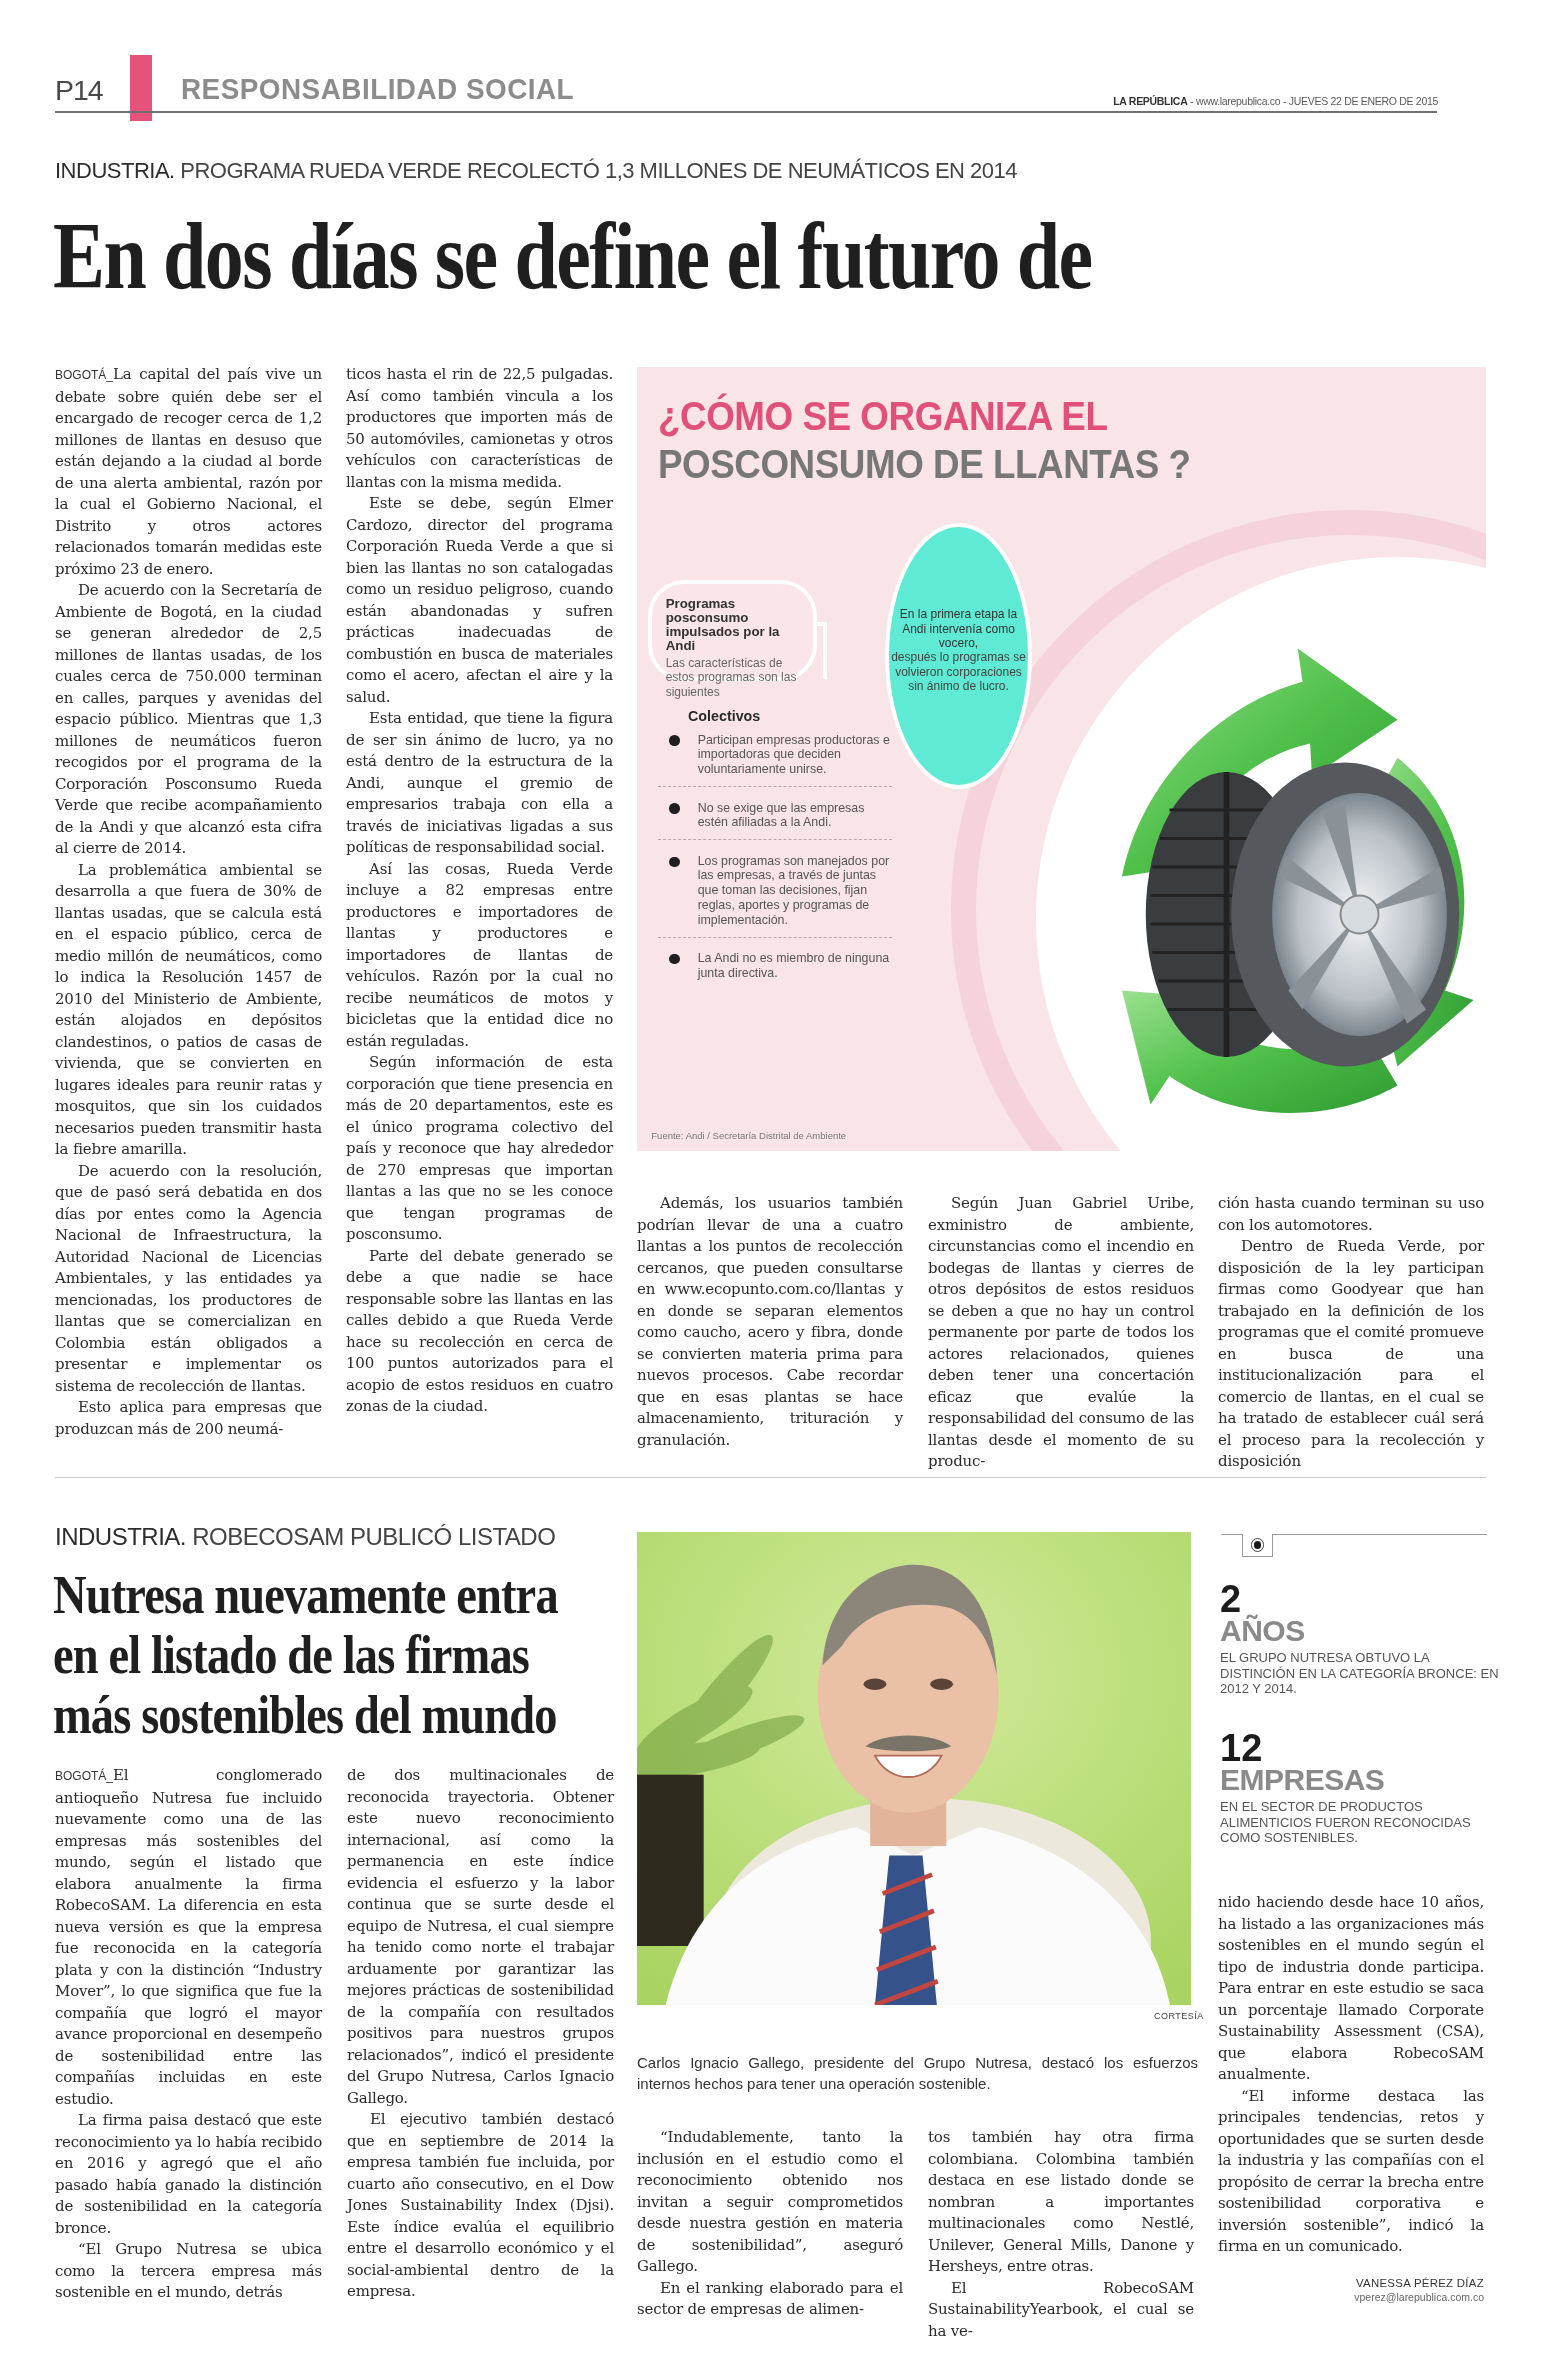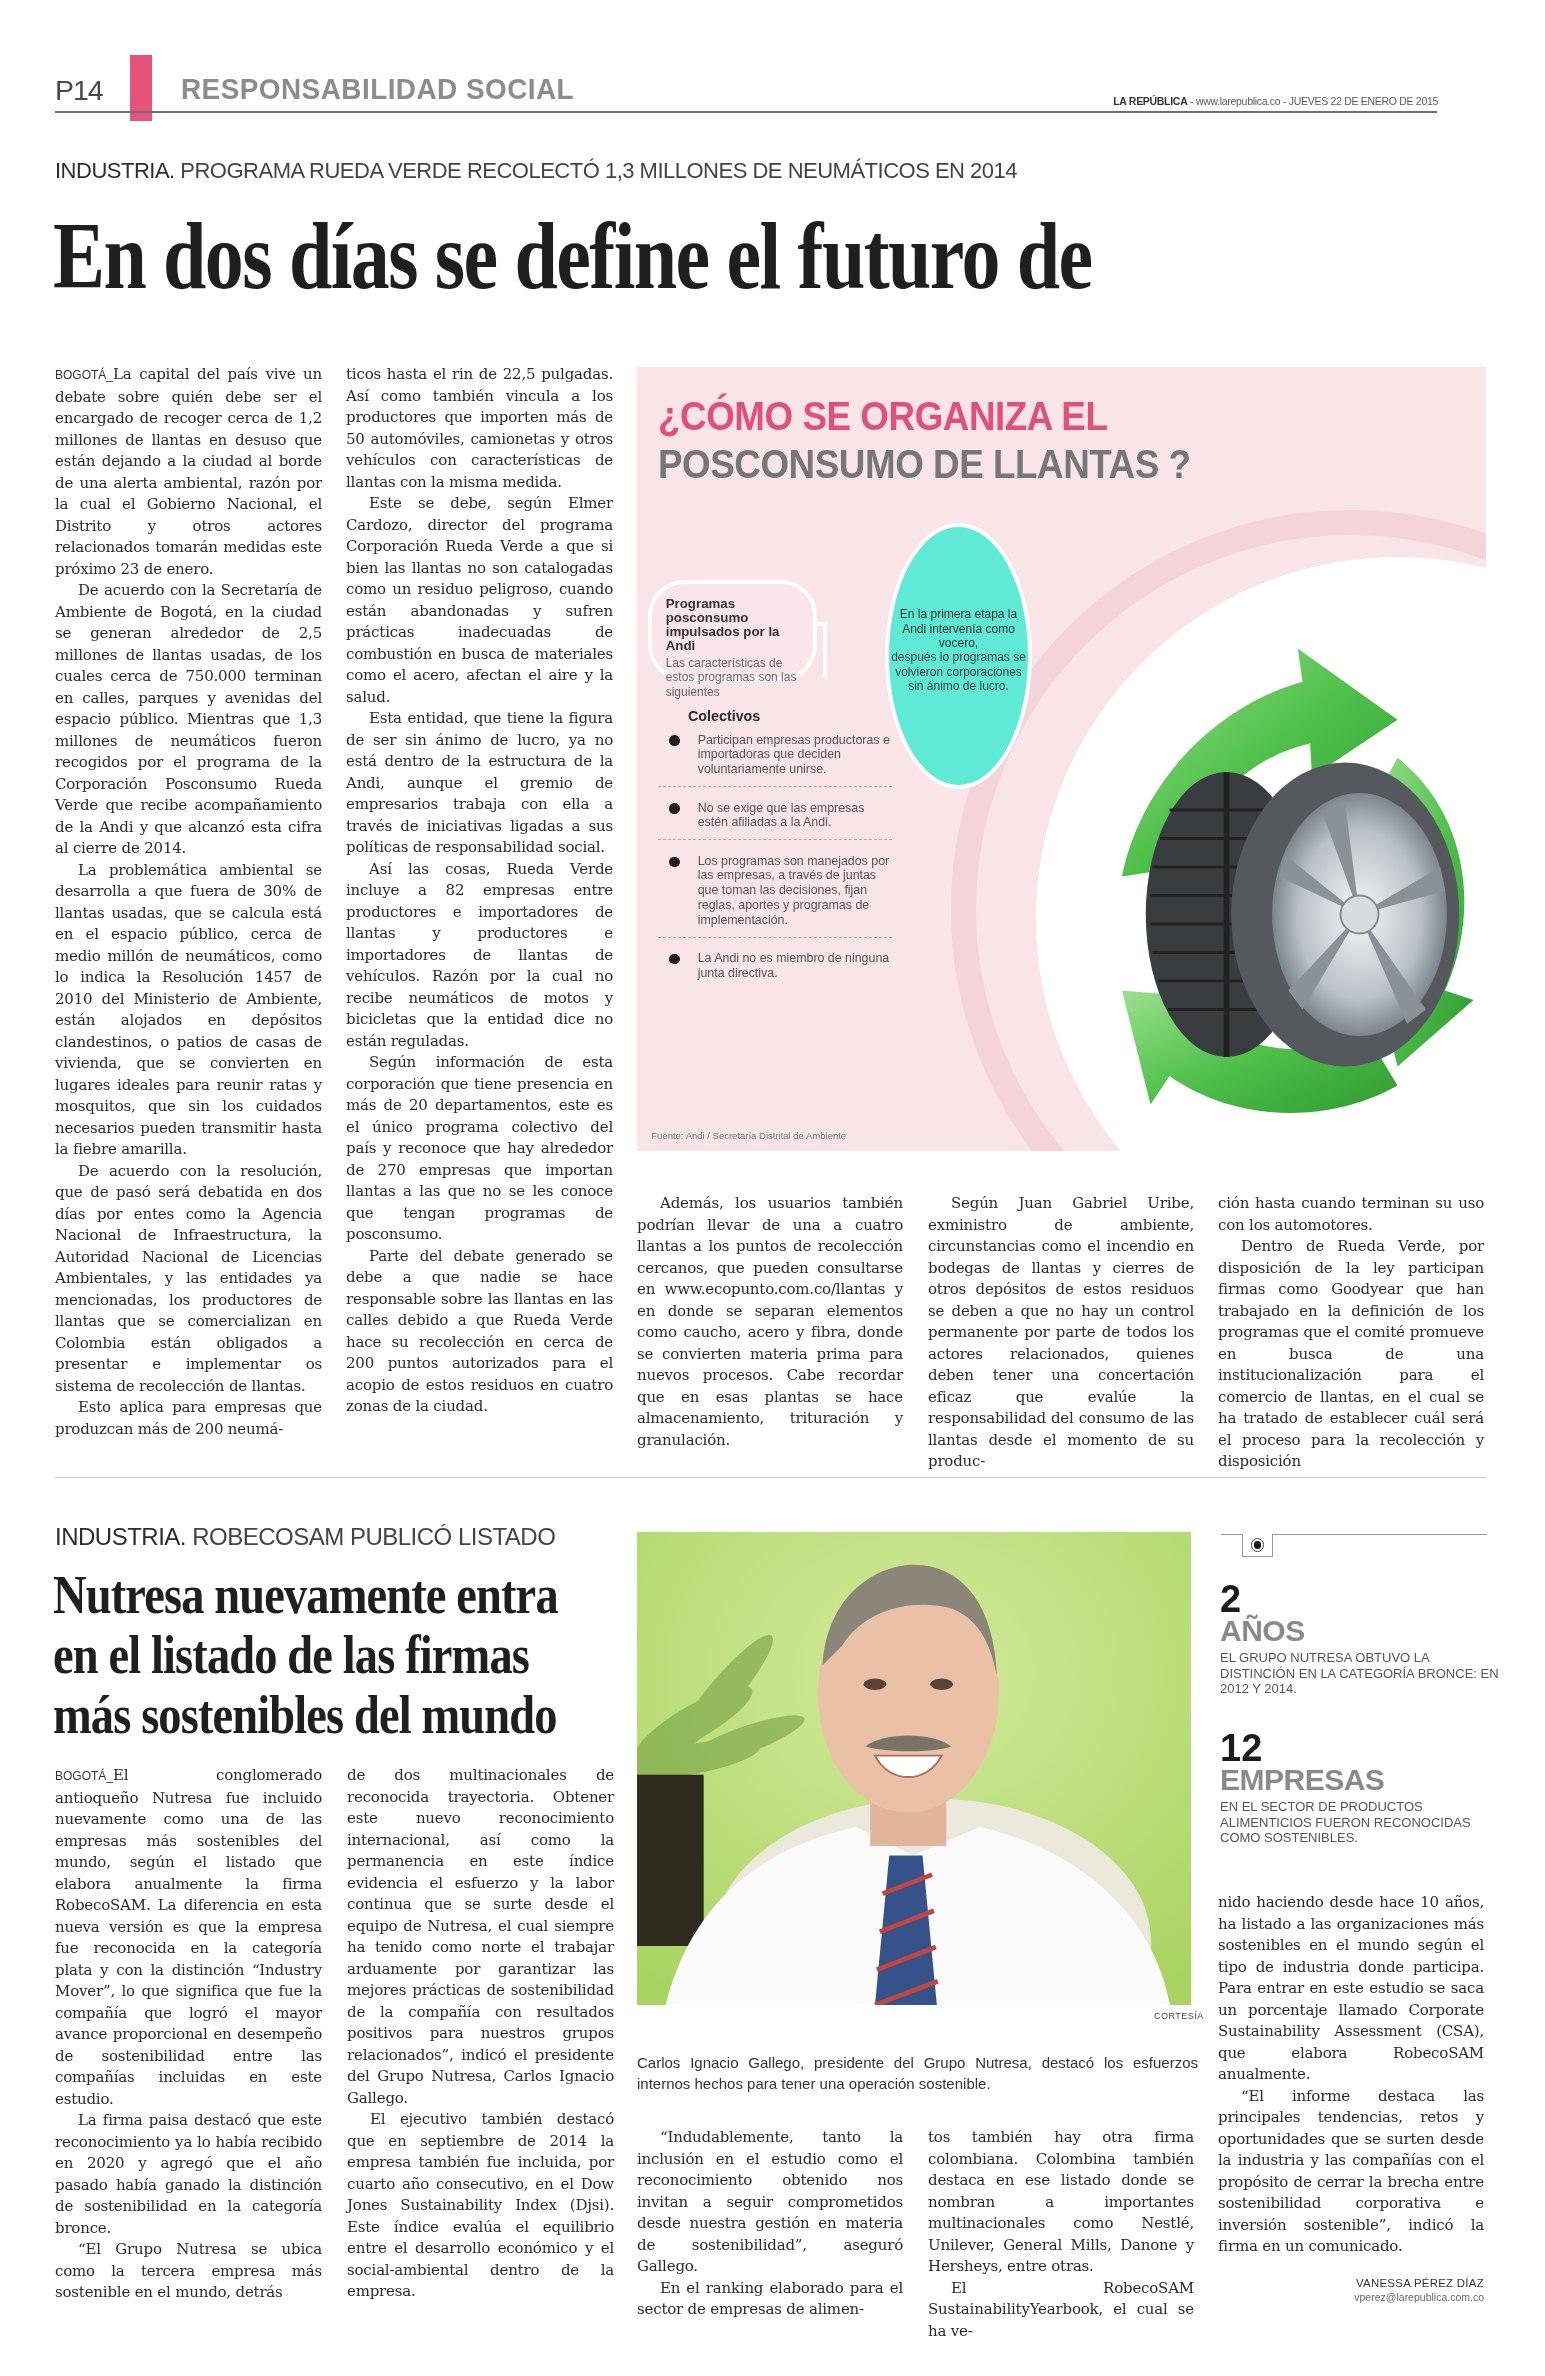--- a/index.html
+++ b/index.html
@@ -123,21 +123,21 @@
   <p>De acuerdo con la resolución, que de pasó será debatida en dos días por entes como la Agencia Nacional de Infraestructura, la Autoridad Nacional de Licencias Ambientales, y las entidades ya mencionadas, los productores de llantas que se comercializan en Colombia están obligados a presentar e implementar os sistema de recolección de llantas.</p>
   <p>Esto aplica para empresas que produzcan más de 200 neumá-</p>
 </div>
 
 <div class="abs col a1c2">
   <p class="lead">ticos hasta el rin de 22,5 pulgadas. Así como también vincula a los productores que importen más de 50 automóviles, camionetas y otros vehículos con características de llantas con la misma medida.</p>
   <p>Este se debe, según Elmer Cardozo, director del programa Corporación Rueda Verde a que si bien las llantas no son catalogadas como un residuo peligroso, cuando están abandonadas y sufren prácticas inadecuadas de combustión en busca de materiales como el acero, afectan el aire y la salud.</p>
   <p>Esta entidad, que tiene la figura de ser sin ánimo de lucro, ya no está dentro de la estructura de la Andi, aunque el gremio de empresarios trabaja con ella a través de iniciativas ligadas a sus políticas de responsabilidad social.</p>
   <p>Así las cosas, Rueda Verde incluye a 82 empresas entre productores e importadores de llantas y productores e importadores de llantas de vehículos. Razón por la cual no recibe neumáticos de motos y bicicletas que la entidad dice no están reguladas.</p>
   <p>Según información de esta corporación que tiene presencia en más de 20 departamentos, este es el único programa colectivo del país y reconoce que hay alrededor de 270 empresas que importan llantas a las que no se les conoce que tengan programas de posconsumo.</p>
-  <p>Parte del debate generado se debe a que nadie se hace responsable sobre las llantas en las calles debido a que Rueda Verde hace su recolección en cerca de 200 puntos autorizados para el acopio de estos residuos en cuatro zonas de la ciudad.</p>
+  <p>Parte del debate generado se debe a que nadie se hace responsable sobre las llantas en las calles debido a que Rueda Verde hace su recolección en cerca de 100 puntos autorizados para el acopio de estos residuos en cuatro zonas de la ciudad.</p>
 </div>
 
 <div class="abs info">
   <div class="abs info-ring1"></div>
   <div class="abs info-ring2"></div>
 
   <div class="abs info-title">
     <span class="t1">¿CÓMO SE ORGANIZA EL</span>
     <span class="t2">POSCONSUMO DE LLANTAS ?</span>
   </div>
@@ -241,21 +241,21 @@
   <span class="kicker-rest">ROBECOSAM PUBLICÓ LISTADO</span>
 </div>
 <h2 class="abs headline2">
   <span>Nutresa nuevamente entra</span>
   <span>en el listado de las firmas</span>
   <span>más sostenibles del mundo</span>
 </h2>
 
 <div class="abs col a2c1">
   <p class="lead"><span class="dateline">BOGOTÁ_</span><span>El conglomerado antioqueño Nutresa fue incluido nuevamente como una de las empresas más sostenibles del mundo, según el listado que elabora anualmente la firma RobecoSAM. La diferencia en esta nueva versión es que la empresa fue reconocida en la categoría plata y con la distinción “Industry Mover”, lo que significa que fue la compañía que logró el mayor avance proporcional en desempeño de sostenibilidad entre las compañías incluidas en este estudio.</span></p>
-  <p>La firma paisa destacó que este reconocimiento ya lo había recibido en 2020 y agregó que el año pasado había ganado la distinción de sostenibilidad en la categoría bronce.</p>
+  <p>La firma paisa destacó que este reconocimiento ya lo había recibido en 2016 y agregó que el año pasado había ganado la distinción de sostenibilidad en la categoría bronce.</p>
   <p>“El Grupo Nutresa se ubica como la tercera empresa más sostenible en el mundo, detrás</p>
 </div>
 <div class="abs col a2c2">
   <p class="lead">de dos multinacionales de reconocida trayectoria. Obtener este nuevo reconocimiento internacional, así como la permanencia en este índice evidencia el esfuerzo y la labor continua que se surte desde el equipo de Nutresa, el cual siempre ha tenido como norte el trabajar arduamente por garantizar las mejores prácticas de sostenibilidad de la compañía con resultados positivos para nuestros grupos relacionados”, indicó el presidente del Grupo Nutresa, Carlos Ignacio Gallego.</p>
   <p>El ejecutivo también destacó que en septiembre de 2014 la empresa también fue incluida, por cuarto año consecutivo, en el Dow Jones Sustainability Index (Djsi). Este índice evalúa el equilibrio entre el desarrollo económico y el social-ambiental dentro de la empresa.</p>
 </div>
 
 <div class="abs photo">
   <svg width="554" height="473" viewBox="0 0 582 497">
     <defs>

